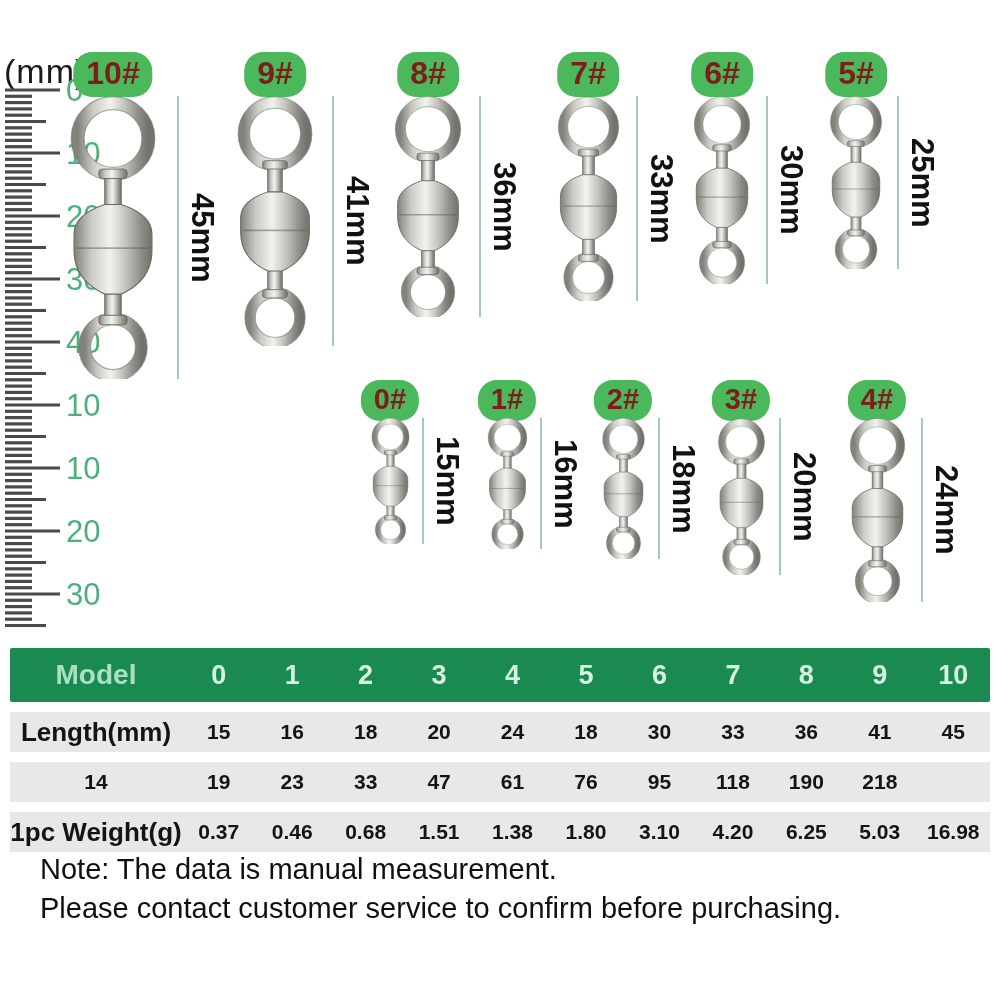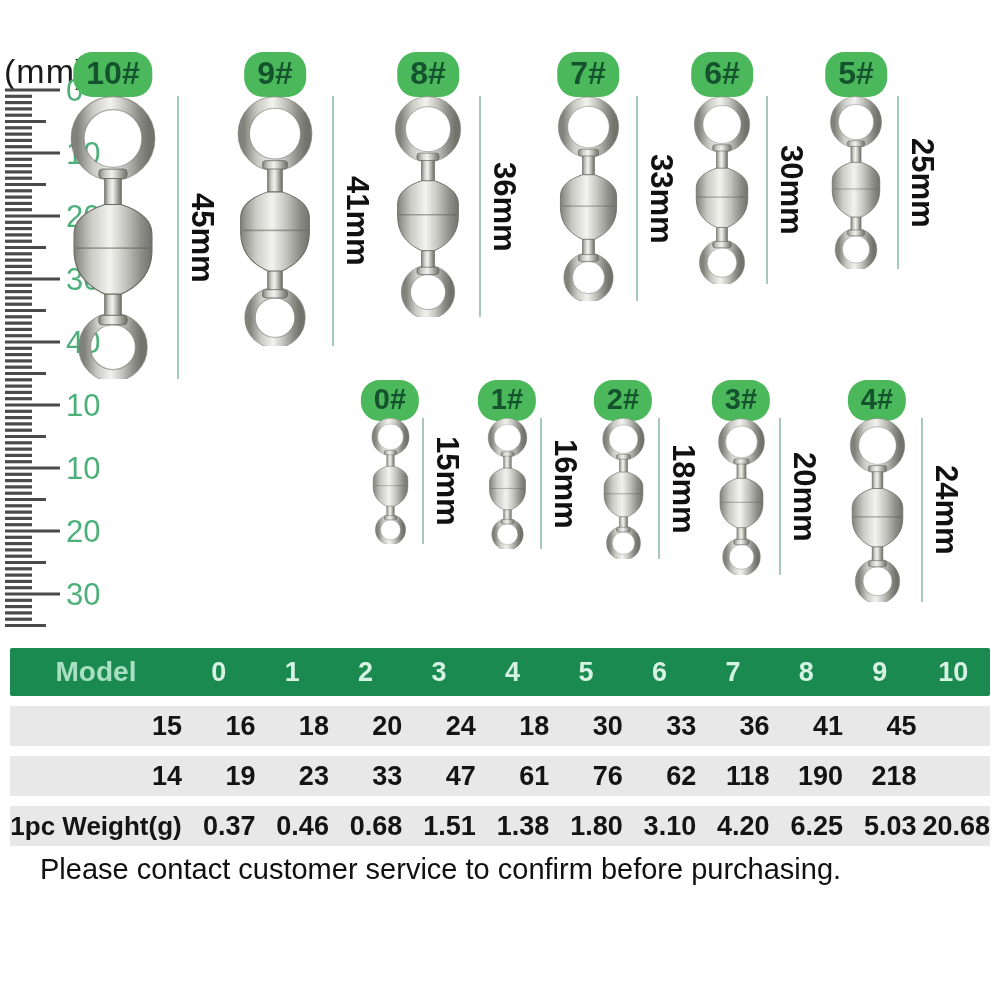--- a/index.html
+++ b/index.html
@@ -1,37 +1,37 @@
 <!DOCTYPE html>
 <html><head>
 <meta charset="utf-8">
 <style>
   html,body{margin:0;padding:0;background:#ffffff;}
   body{width:1000px;height:1000px;font-family:"Liberation Sans","DejaVu Sans",sans-serif;color:#151515;}
   .stage{position:relative;width:1000px;height:1000px;background:#fff;overflow:hidden;}
   .unit-label{position:absolute;left:4px;top:52px;font-size:34px;font-weight:500;color:#1a1a1a;letter-spacing:1px;}
   .ruler-svg{position:absolute;left:0;top:78px;}
-  .badge{position:absolute;transform:translateX(-50%);background:#4cb85c;color:#14532d;
+  .badge{position:absolute;transform:translateX(-50%);background:#4cb85c;color:#7f1d1d;
          font-weight:700;text-align:center;border-radius:19px;line-height:1.15;
          padding:3px 13px 5px;white-space:nowrap;}
   .badge.r1{font-size:32px;}
   .badge.r2{font-size:29px;}
   .swivel{position:absolute;}
   .mline{position:absolute;width:2px;background:#a7c9bb;}
   .mlabel{position:absolute;writing-mode:vertical-rl;text-orientation:mixed;
           display:flex;align-items:center;justify-content:center;
           font-size:31px;font-weight:700;color:#111;white-space:nowrap;}
   .spec-table{position:absolute;left:10px;top:648px;width:980px;}
   .trow{display:grid;grid-template-columns:172px repeat(11,1fr);align-items:center;}
-  .thead{background:#1b8a50;height:48px;border-radius:2px;}
+  .thead{background:#1b8a50;height:54px;border-radius:2px;}
   .thead .th-model{font-size:28px;font-weight:700;color:#a9e0c3;text-align:center;}
   .thead .th-cell{font-size:27px;font-weight:700;color:#d5f2e2;text-align:center;}
   .tdata{background:#e8e8e8;height:40px;margin-top:10px;}
   .tdata .td-label{font-size:26px;font-weight:700;color:#141414;text-align:center;white-space:nowrap;}
-  .tdata .td-cell{font-size:27px;font-weight:700;color:#141414;text-align:right;white-space:nowrap;}
+  .tdata .td-cell{font-size:21px;font-weight:700;color:#141414;text-align:center;white-space:nowrap;}
   .notes{position:absolute;left:40px;top:850px;}
   .note-line{font-size:29px;font-weight:400;color:#101010;line-height:38.5px;white-space:nowrap;}
 </style>
 </head>
 <body>
 
 <div class="stage">
   <div class="unit-label">(mm)</div>
   <svg class="ruler-svg" id="ruler" width="150" height="565">
       <line x1="5" y1="12.0" x2="60" y2="12.0" stroke="#4a4a4a" stroke-width="3.2"></line>
@@ -438,56 +438,58 @@
         <div class="th-cell">3</div>
         <div class="th-cell">4</div>
         <div class="th-cell">5</div>
         <div class="th-cell">6</div>
         <div class="th-cell">7</div>
         <div class="th-cell">8</div>
         <div class="th-cell">9</div>
         <div class="th-cell">10</div>
       </div>
       <div class="trow tdata">
+        <div class="td-label">Length(mm)</div>
         <div class="td-cell">15</div>
         <div class="td-cell">16</div>
         <div class="td-cell">18</div>
         <div class="td-cell">20</div>
         <div class="td-cell">24</div>
         <div class="td-cell">18</div>
         <div class="td-cell">30</div>
         <div class="td-cell">33</div>
         <div class="td-cell">36</div>
         <div class="td-cell">41</div>
         <div class="td-cell">45</div>
       </div>
       <div class="trow tdata">
         <div class="td-cell">14</div>
         <div class="td-cell">19</div>
         <div class="td-cell">23</div>
         <div class="td-cell">33</div>
         <div class="td-cell">47</div>
         <div class="td-cell">61</div>
         <div class="td-cell">76</div>
-        <div class="td-cell">62</div>
+        <div class="td-cell">95</div>
         <div class="td-cell">118</div>
         <div class="td-cell">190</div>
         <div class="td-cell">218</div>
       </div>
       <div class="trow tdata">
         <div class="td-label">1pc Weight(g)</div>
         <div class="td-cell">0.37</div>
         <div class="td-cell">0.46</div>
         <div class="td-cell">0.68</div>
         <div class="td-cell">1.51</div>
         <div class="td-cell">1.38</div>
         <div class="td-cell">1.80</div>
         <div class="td-cell">3.10</div>
         <div class="td-cell">4.20</div>
         <div class="td-cell">6.25</div>
         <div class="td-cell">5.03</div>
-        <div class="td-cell">20.68</div>
+        <div class="td-cell">16.98</div>
       </div>
     </div>
   <div class="notes" id="notes">
+      <div class="note-line">Note: The data is manual measurement.</div>
       <div class="note-line">Please contact customer service to confirm before purchasing.</div>
     </div>
 </div>
 
 </body></html>

